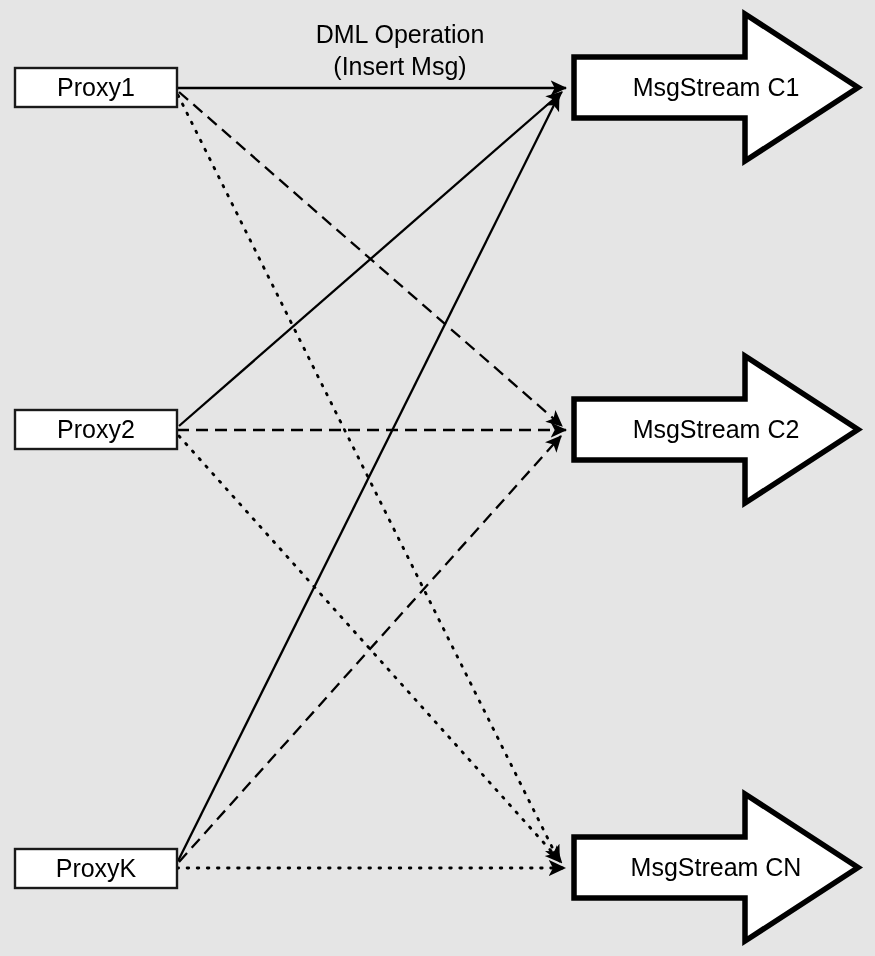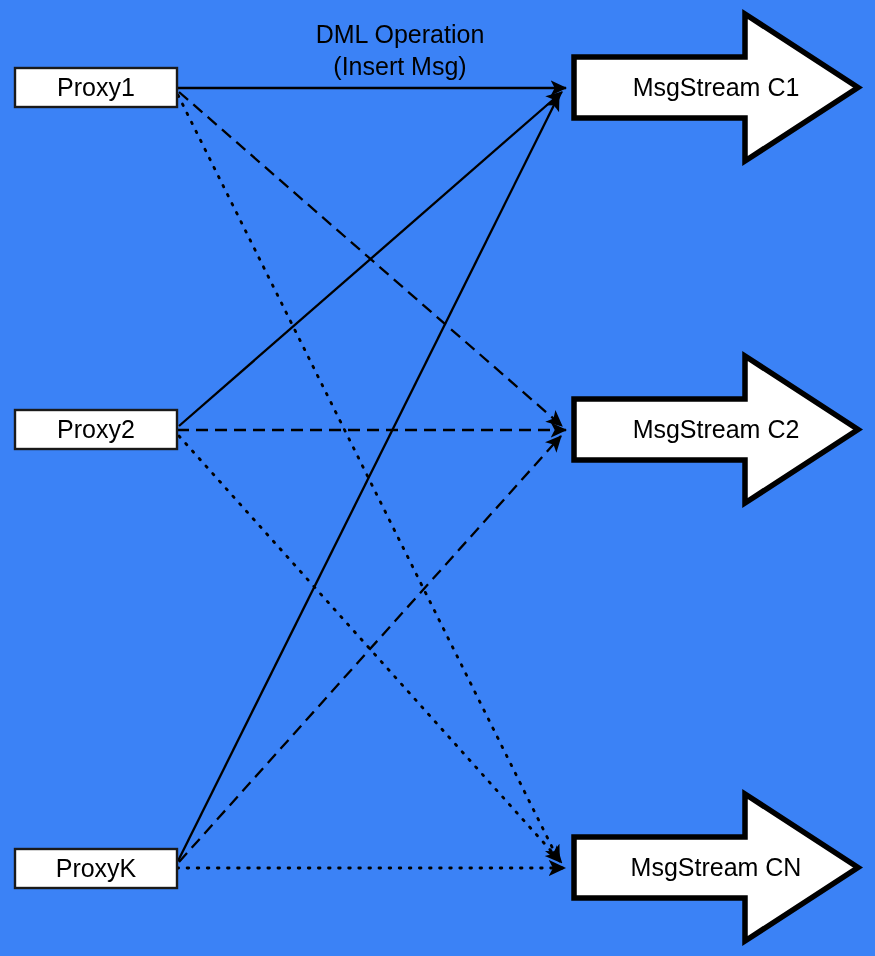--- a/index.html
+++ b/index.html
@@ -10,21 +10,21 @@
   body {
     width: 875px;
     height: 956px;
     font-family: "Liberation Sans", sans-serif;
     overflow: hidden;
   }
   #diagram-root {
     position: relative;
     width: 875px;
     height: 956px;
-    background: #3b82f6;
+    background: #e5e5e5;
   }
   svg#diagram-svg {
     display: block;
     width: 875px;
     height: 956px;
   }
   .node-box-rect {
     fill: #ffffff;
     stroke: #1a1a1a;
     stroke-width: 2.4;

